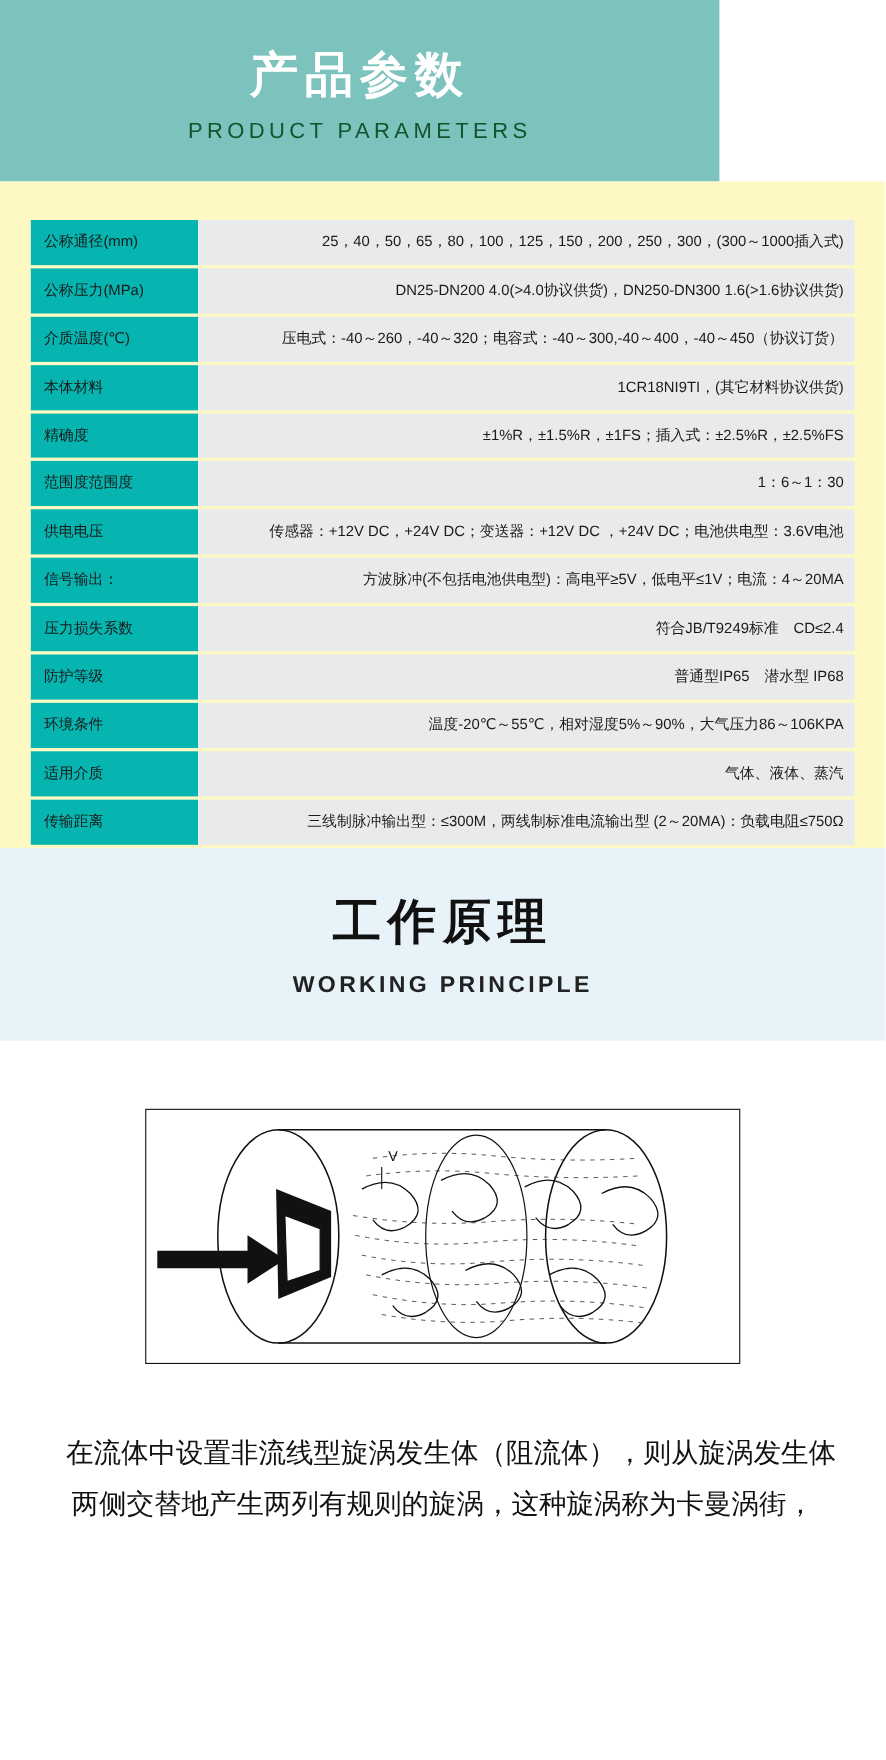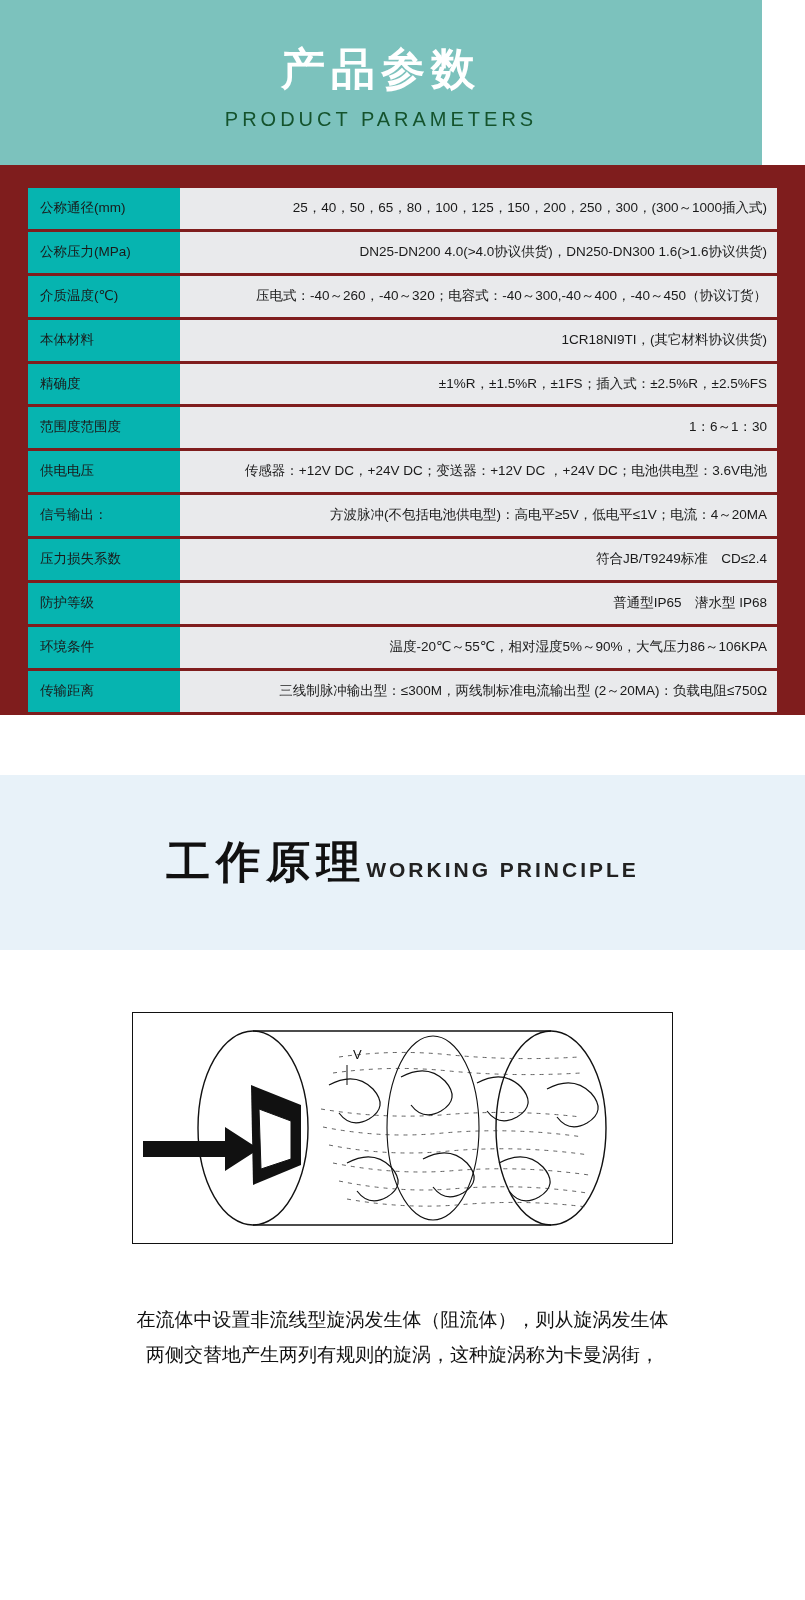--- a/index.html
+++ b/index.html
@@ -5,21 +5,21 @@
   * { box-sizing: border-box; margin: 0; padding: 0; }
   html, body {
     width: 805px;
     background: #ffffff;
     font-family: "Liberation Sans", "DejaVu Sans", sans-serif;
   }
   body { width: 805px; min-height: 1600px; overflow: hidden; }
 
   
   .params-header {
-    width: 762px;
+    width: 654px;
     height: 165px;
     background: #7cc2bd;
     display: flex;
     flex-direction: column;
     align-items: center;
     justify-content: center;
     padding-top: 6px;
   }
   .params-header .cn {
     color: #ffffff;
@@ -32,22 +32,22 @@
   .params-header .en {
     color: #14532d;
     font-size: 20px;
     letter-spacing: 4px;
     margin-top: 12px;
     text-align: center;
   }
 
   
   .params-wrap {
-    padding: 20px 28px 0 28px;
-    background: #7f1d1d;
+    padding: 32px 28px 0 28px;
+    background: #fef9c3;
   }
   table.params {
     width: 749px;
     border-collapse: separate;
     border-spacing: 0 3px;
     table-layout: fixed;
   }
   table.params td {
     vertical-align: middle;
     font-size: 13.5px;
@@ -66,23 +66,22 @@
     background: #e9eaec;
     padding: 11px 10px 11px 14px;
     text-align: right;
   }
 
   
   .principle-header {
     width: 805px;
     height: 175px;
     background: #e8f2f9;
-    margin-top: 60px;
     display: flex;
-    flex-direction: row;
+    flex-direction: column;
     align-items: center;
     justify-content: center;
   }
   .principle-header .cn {
     color: #111111;
     font-size: 44px;
     font-weight: bold;
     letter-spacing: 6px;
     text-align: center;
   }
@@ -108,21 +107,21 @@
     background: #ffffff;
     position: relative;
     overflow: hidden;
   }
 
   
   .caption {
     margin-top: 58px;
     text-align: center;
     color: #111111;
-    font-size: 19px;
+    font-size: 25px;
     line-height: 1.85;
     padding: 0 60px 40px 60px;
   }
   .caption div { white-space: nowrap; }
 </style>
 </head>
 <body>
 
 <div class="params-header">
   <div class="cn">产品参数</div>
@@ -168,20 +167,24 @@
         <td class="label">压力损失系数</td>
         <td class="value">符合JB/T9249标准　CD≤2.4</td>
       </tr>
       <tr>
         <td class="label">防护等级</td>
         <td class="value">普通型IP65　潜水型 IP68</td>
       </tr>
       <tr>
         <td class="label">环境条件</td>
         <td class="value">温度-20℃～55℃，相对湿度5%～90%，大气压力86～106KPA</td>
+      </tr>
+      <tr>
+        <td class="label">适用介质</td>
+        <td class="value">气体、液体、蒸汽</td>
       </tr>
       <tr>
         <td class="label">传输距离</td>
         <td class="value">三线制脉冲输出型：≤300M，两线制标准电流输出型 (2～20MA)：负载电阻≤750Ω</td>
       </tr>
     </tbody>
   </table>
 </div>
 
 <div class="principle-header">

